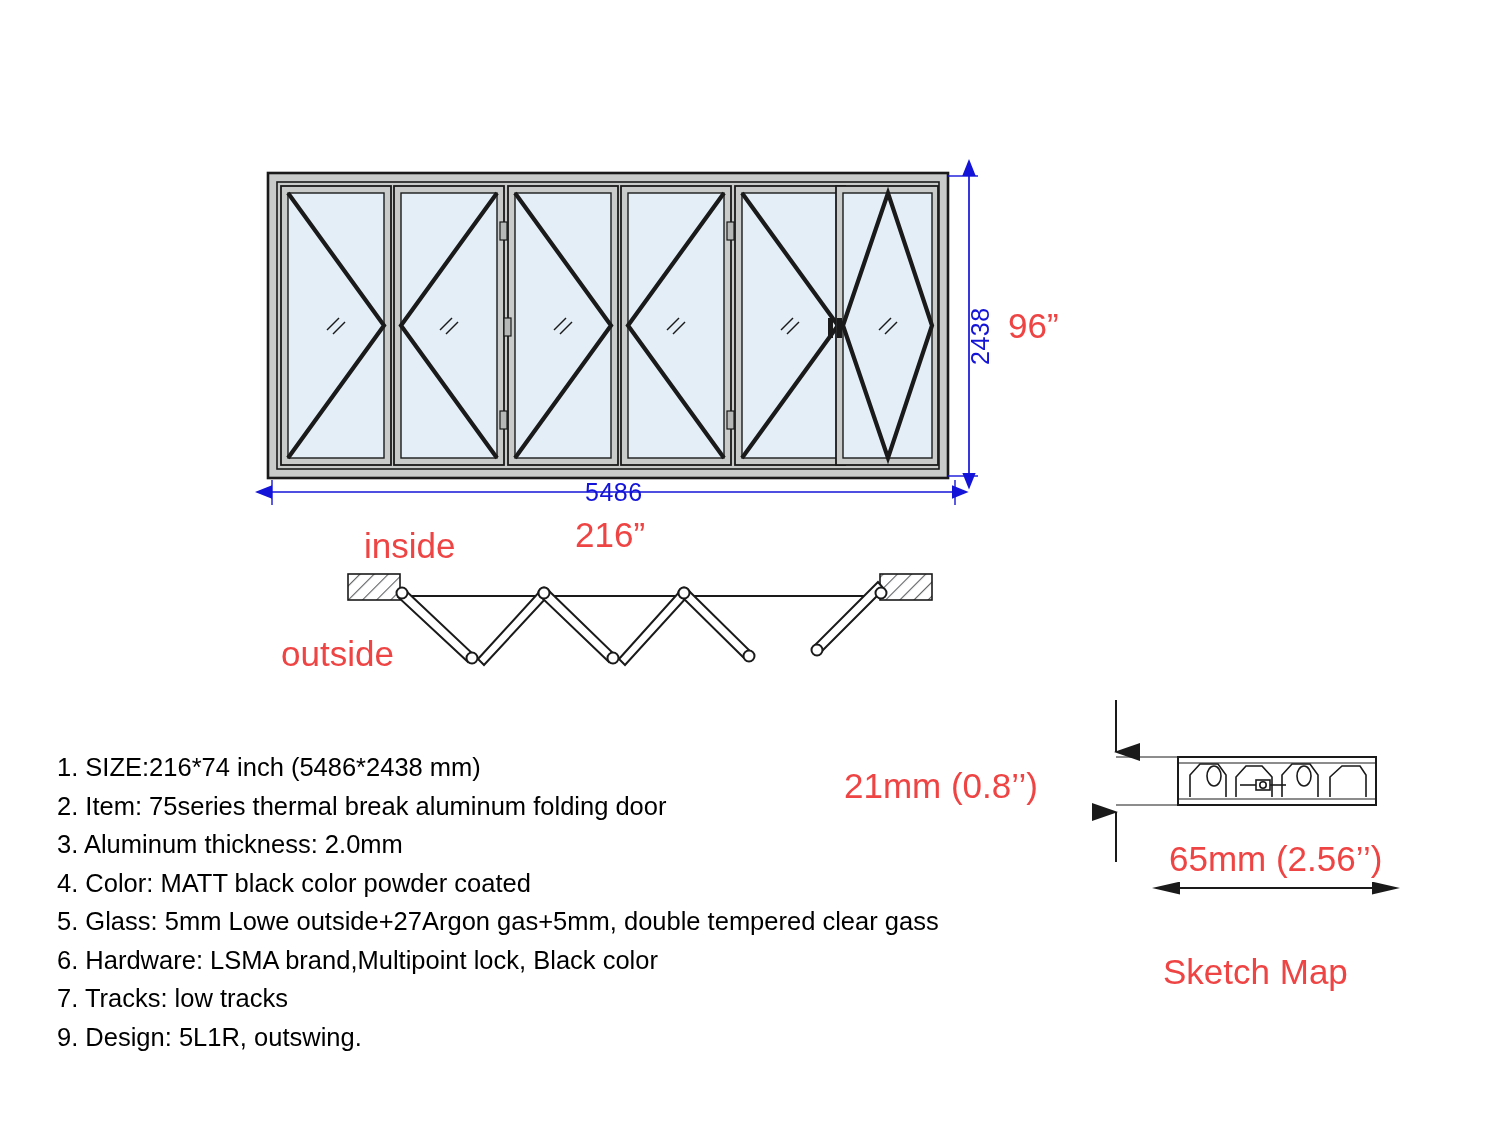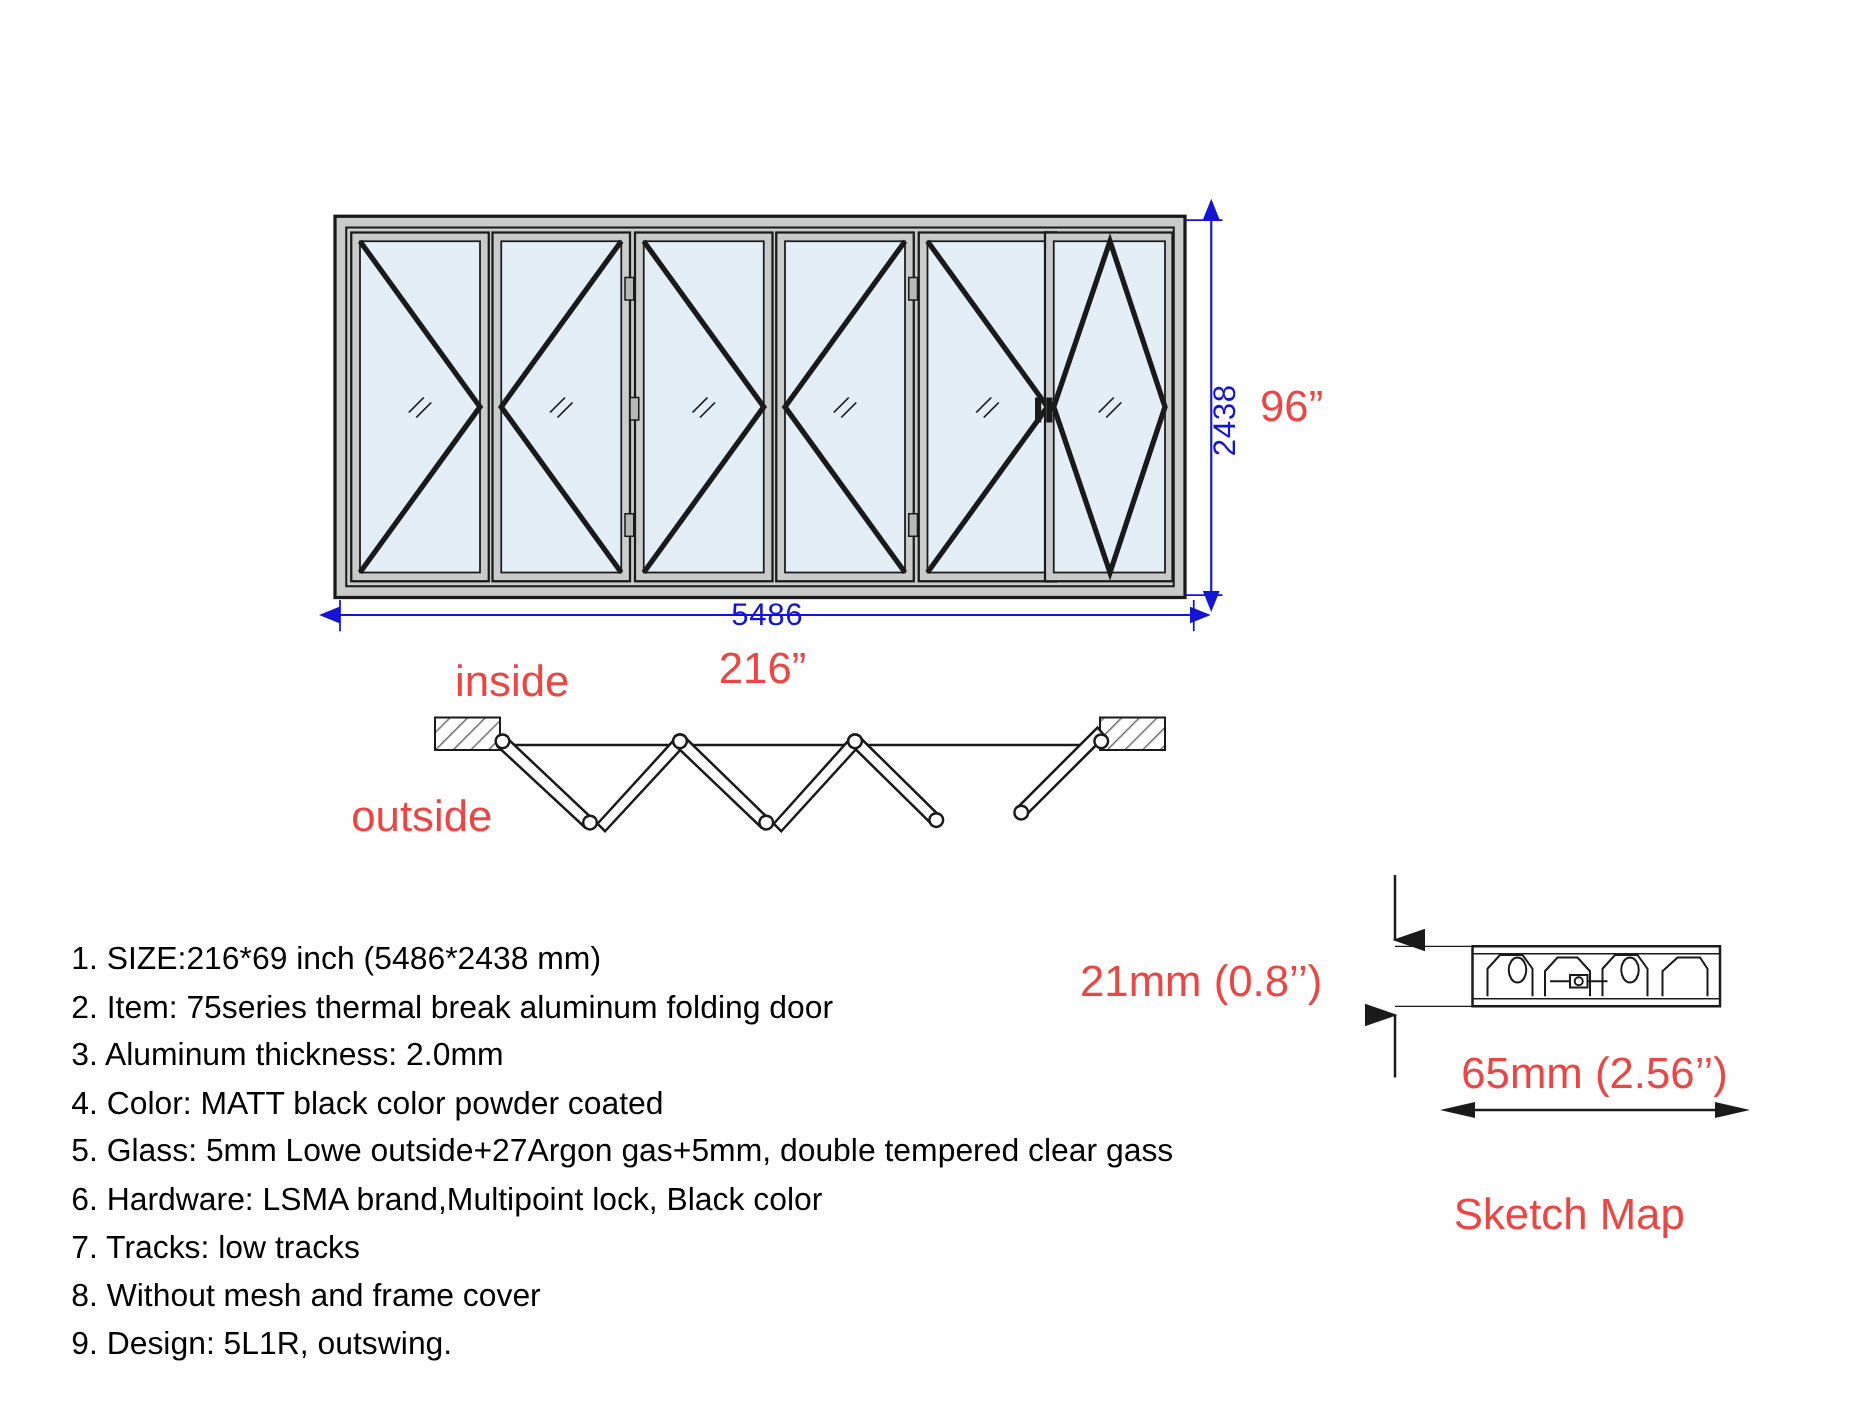--- a/index.html
+++ b/index.html
@@ -243,31 +243,30 @@
   <div class="lbl dim-blue vert" style="left:966px; top:365px;">2438</div>
 
   <div class="lbl big" style="left:1008px; top:306px;">96”</div>
 
   <div class="lbl big" style="left:575px; top:515px;text-align:right;">216”</div>
 
   <div class="lbl big" style="left:364px; top:526px;">inside</div>
 
   <div class="lbl big" style="left:281px; top:634px;">outside</div>
 
-  <div class="lbl big" style="left:864px; top:766px;text-align:right;">21mm (0.8’’)</div>
+  <div class="lbl big" style="left:844px; top:766px;text-align:right;">21mm (0.8’’)</div>
 
   <div class="lbl big" style="left:1124px; top:839px;margin-left:45px;">65mm (2.56’’)</div>
 
   <div class="lbl sketch-title" style="left:1163px; top:940px;margin-top:12px;">Sketch Map</div>
 
   <div class="spec-list">
-    <div class="spec-line">1. SIZE:216*69 inch (5486*2438 mm)</div>
+    <div class="spec-line">1. SIZE:216*74 inch (5486*2438 mm)</div>
     <div class="spec-line">2. Item: 75series thermal break aluminum folding door</div>
     <div class="spec-line">3. Aluminum thickness: 2.0mm</div>
     <div class="spec-line">4. Color: MATT black color powder coated</div>
     <div class="spec-line">5. Glass: 5mm Lowe outside+27Argon gas+5mm, double tempered clear gass</div>
     <div class="spec-line">6. Hardware: LSMA brand,Multipoint lock, Black color</div>
     <div class="spec-line">7. Tracks: low tracks</div>
-    <div class="spec-line">8. Without mesh and frame cover</div>
     <div class="spec-line">9. Design: 5L1R, outswing.</div>
   </div>
 
 </div>
 
 </body></html>

